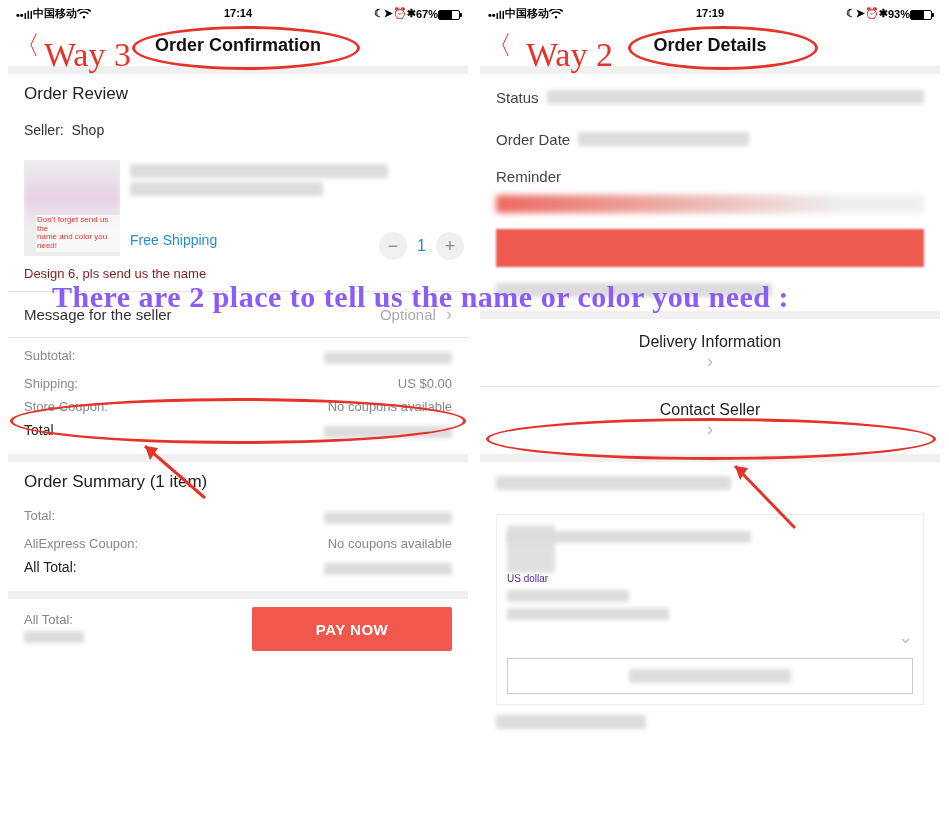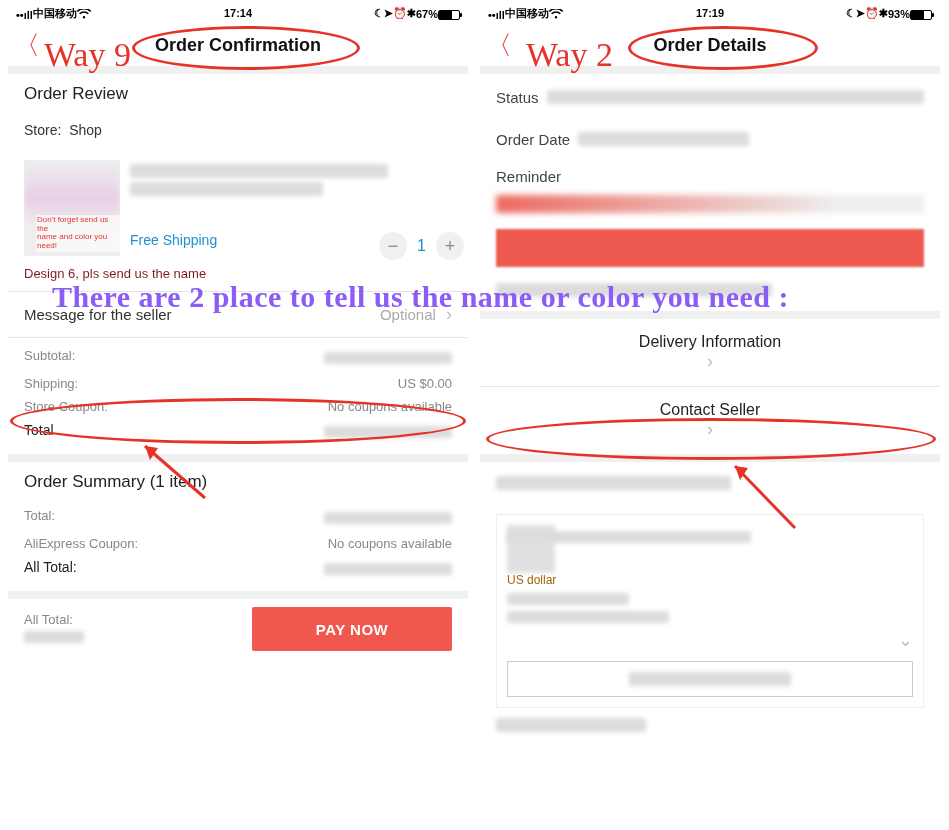--- a/index.html
+++ b/index.html
@@ -61,21 +61,21 @@
   .redbar { background: #ee5a4f; height: 38px; margin: 6px 16px 0; filter: blur(1px); }
   .redgrad { height: 18px; margin: 0 16px; background: linear-gradient(90deg,#ec6a60 0,#eee 80%); filter: blur(3px); }
 
   .section-row { display: flex; align-items: center; justify-content: space-between; padding: 14px 16px; font-size: 16px; color: #222; flex-direction: column; }
   .section-row .chev { color: #bbb; font-size: 18px; }
 
   .card { border: 1px solid #eee; margin: 10px 16px; padding: 10px; }
   .card .th { width: 48px; height: 48px; background: #e0e0e0; filter: blur(2px); float: left; margin-right: 10px; }
   .card .ln { height: 12px; background: #dcdcdc; filter: blur(2px); margin: 6px 0; border-radius: 2px; }
   .card .ln.w60 { width: 60%; } .card .ln.w40 { width: 40%; } .card .ln.w30 { width: 30%; }
-  .usd { font-size: 12px; color: #a16207; clear: both; }
+  .usd { font-size: 10px; color: #4c1d95; clear: both; }
   .outlinebtn { border: 1px solid #ccc; height: 36px; margin-top: 10px; display: flex; align-items: center; justify-content: center; }
 
   
   .ellipse { position: absolute; border: 3px solid #e5332a; border-radius: 50%; pointer-events: none; }
   .arrow { position: absolute; pointer-events: none; }
   .overlay-text { position: absolute; font-family: "Times New Roman", serif; font-weight: 700; color: #8b5cf6; font-size: 30px; letter-spacing: 0.5px; white-space: nowrap; pointer-events: none; }
 </style>
 </head>
 <body>
 
@@ -105,21 +105,21 @@
 
   <div class="navrow">
     <span class="back">〈</span>
     <span class="navtitle">Order Confirmation</span>
   </div>
 
   <div class="divider"></div>
   <div class="sec">
     <div class="h">Order Review</div>
     <div class="sub">
-      <span>Store:</span>&nbsp;
+      <span>Seller:</span>&nbsp;
       <span>Shop</span>
     </div>
   </div>
 
   <div class="productrow">
     <div class="thumb">
       <div class="blur"></div>
       <div class="cap">
         <div>Don't forget send us the</div>
         <div>name and color you need!</div>
@@ -273,21 +273,21 @@
     <div class="outlinebtn">
       <div class="blurline" style="width:40%;margin:0"></div>
     </div>
   </div>
 
   <div style="padding:0 16px 10px">
     <div class="blurline" style="width:35%"></div>
   </div>
 </div>
 
-<span class="way" style="position:absolute;left:42px;top:36px">Way 9</span>
+<span class="way" style="position:absolute;left:42px;top:36px">Way 3</span>
 <span class="way" style="position:absolute;left:524px;top:36px">Way 2</span>
 
 <div class="ellipse" style="left:132px; top:26px; width:228px; height:44px"></div>
 <div class="ellipse" style="left:628px; top:26px; width:190px; height:44px"></div>
 <div class="ellipse" style="left:10px; top:398px; width:456px; height:46px"></div>
 <div class="ellipse" style="left:486px; top:418px; width:450px; height:42px"></div>
 
 <svg class="arrow" style="left:130px; top:438px" width="90" height="70">
   <line x1="75" y1="60" x2="15" y2="8" stroke="#e5332a" stroke-width="3"></line>
   <polygon points="15,8 28,10 20,22" fill="#e5332a"></polygon>

